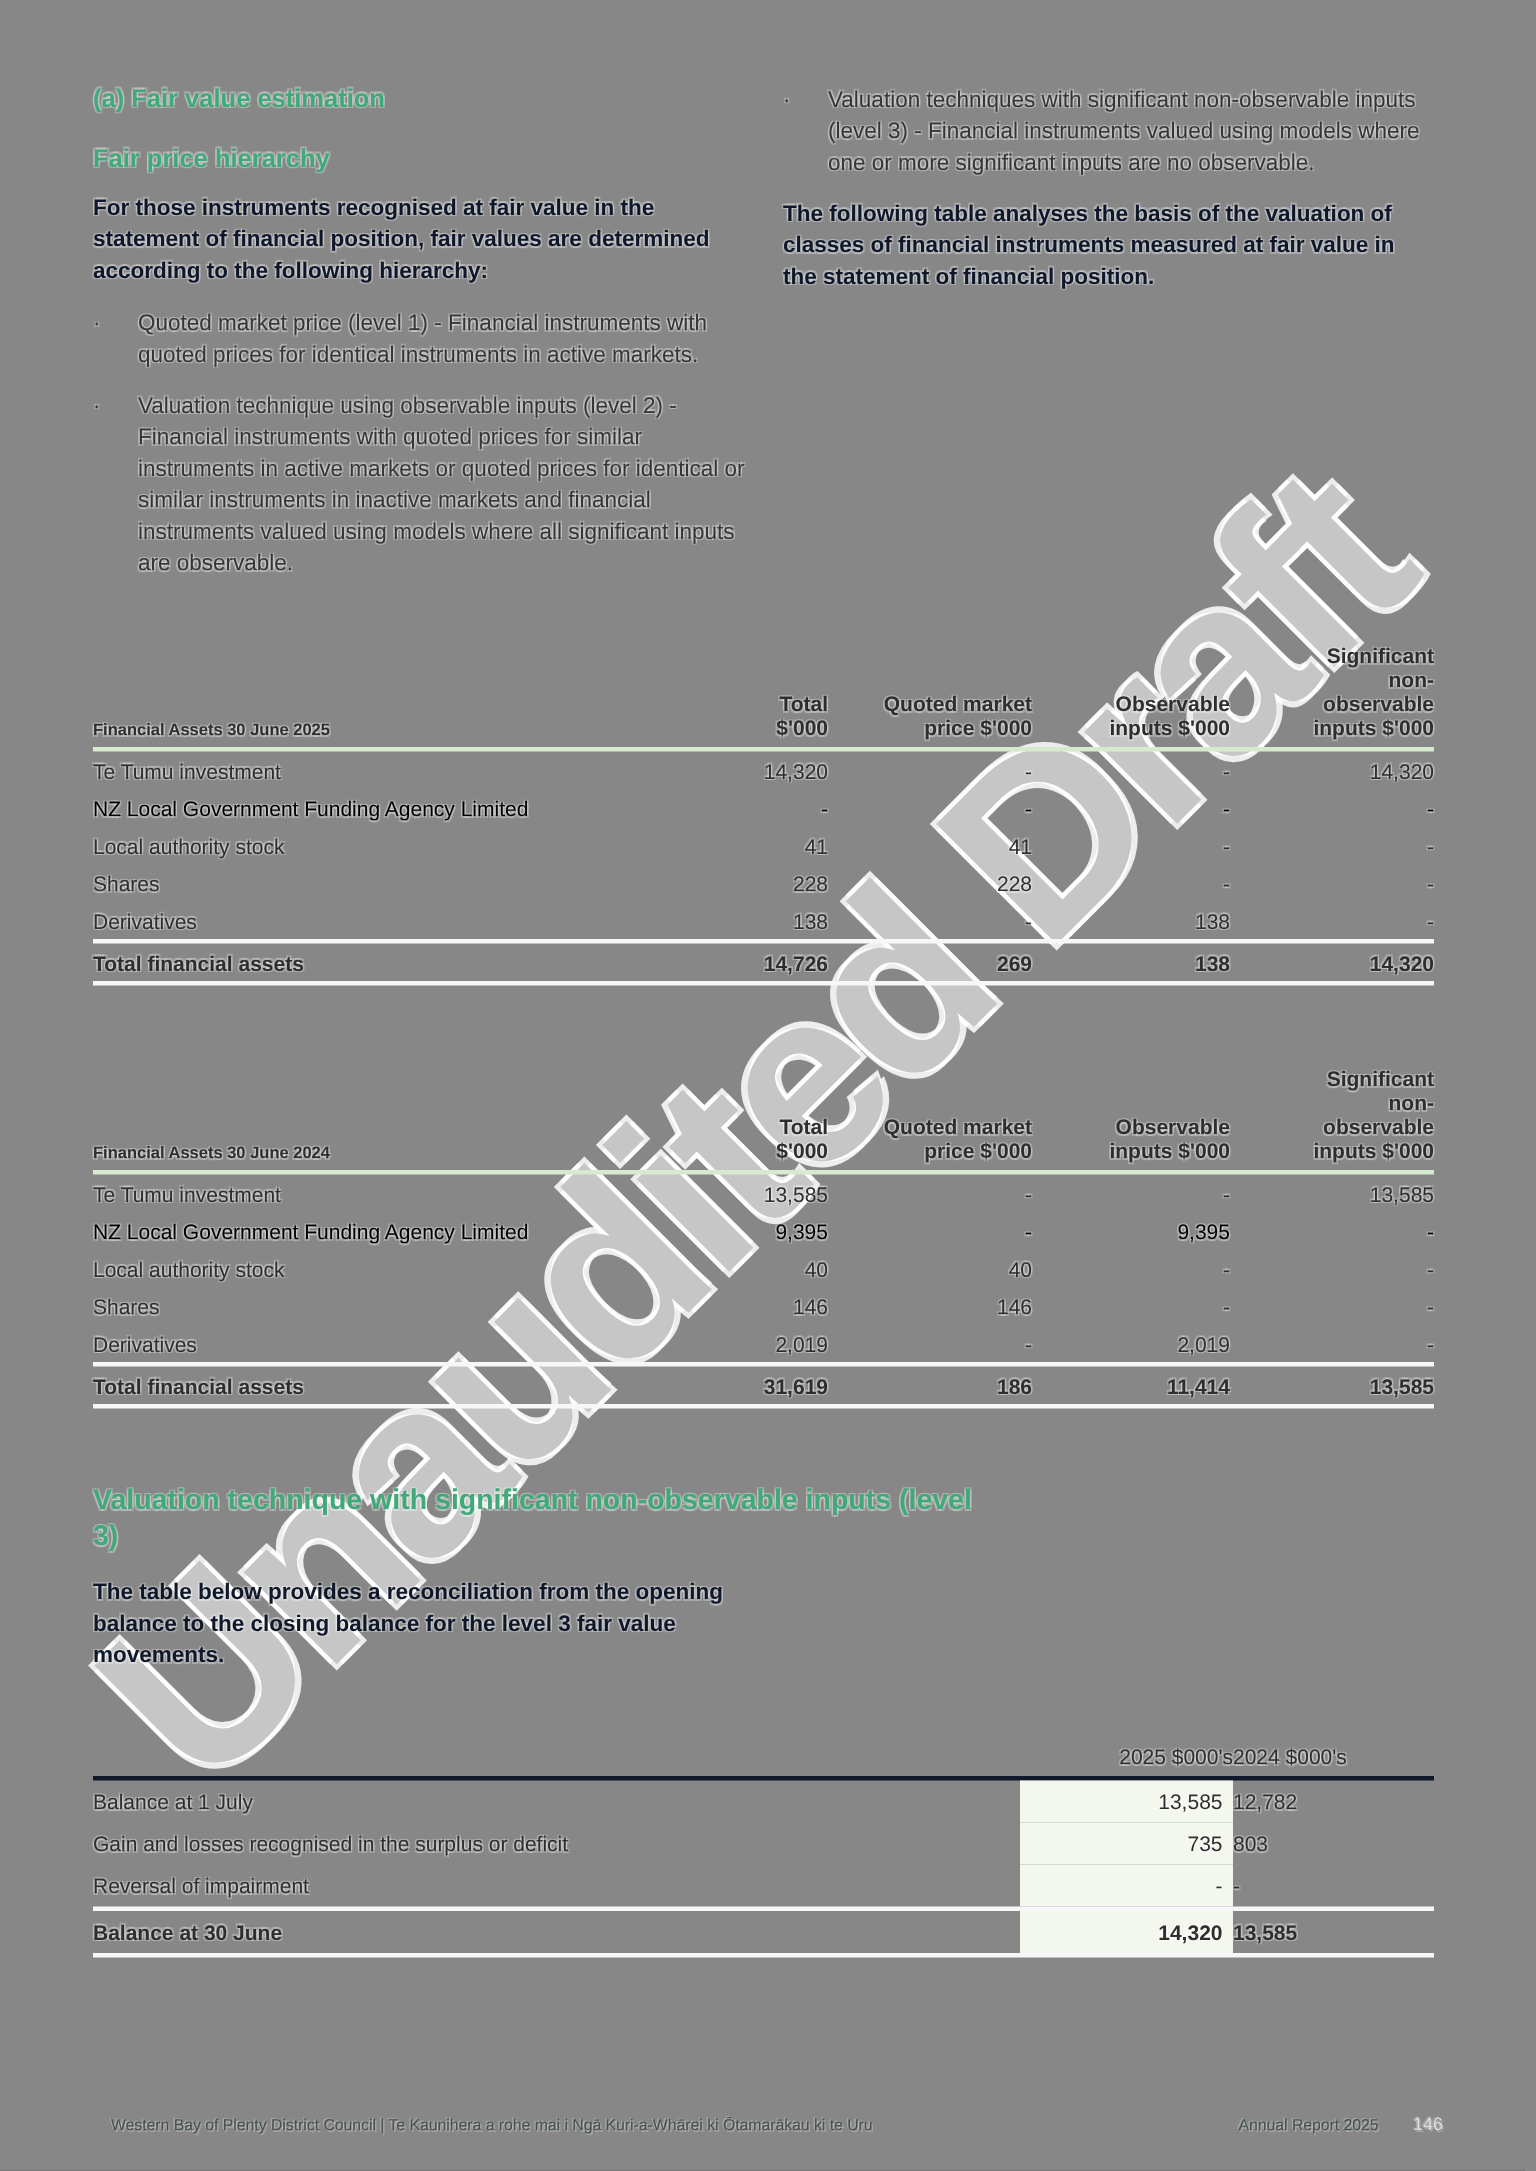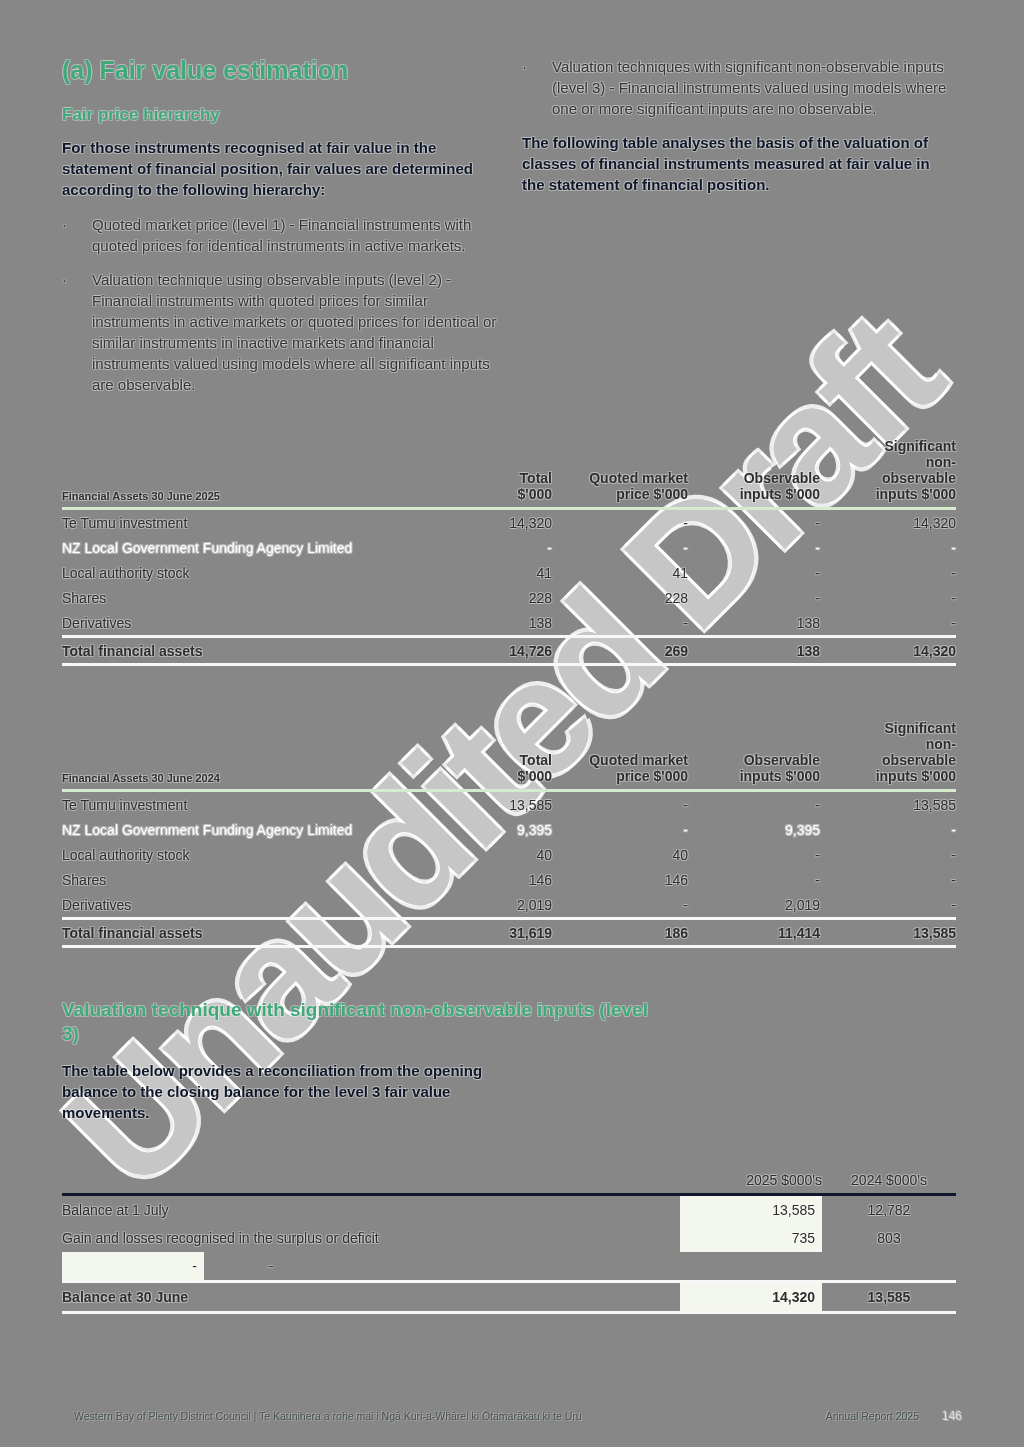--- a/index.html
+++ b/index.html
@@ -21,21 +21,21 @@
                 -3px 3px 0 rgba(255,255,255,.85), 3px 3px 0 rgba(255,255,255,.85);
   }
   
   .content {
     position:relative; z-index:1;
     padding:56px 68px 0 62px;
     text-shadow:-1px -1px 0 rgba(255,255,255,.28), 1px -1px 0 rgba(255,255,255,.28),
                 -1px 1px 0 rgba(255,255,255,.28), 1px 1px 0 rgba(255,255,255,.28);
   }
   .green { color:#3fa97a; }
-  .h1 { font-size:25px; font-weight:700; margin:0 0 20px 0; }
+  .h1 { font-size:17px; font-weight:700; margin:0 0 20px 0; }
   .h2 { font-size:17px; font-weight:700; margin:0 0 12px 0; }
   .cols { display:flex; gap:22px; }
   .colL { width:438px; }
   .colR { width:434px; }
   p.body { font-size:15px; line-height:1.4; margin:0 0 14px 0; color:#0f172a;font-weight:bold; }
   .bullet { display:flex; font-size:15px; line-height:1.4; margin:0 0 13px 0; color:#353535; }
   .bullet .dot { width:30px; flex:none; }
   .bullet .txt { flex:1; }
 
   
@@ -45,34 +45,34 @@
   .fth .lbl { flex:1; font-weight:700; font-size:11px; }
   .fth .col { font-weight:700; white-space:pre-line; }
   .col { text-align:right; }
   .c1 { width:96px; }
   .c2 { width:136px; }
   .c3 { width:132px; }
   .c4 { width:136px; }
   .ftr { display:flex; padding:5px 0 4px 0; }
   .ftr .lbl { flex:1; }
   .totalrow { font-weight:700; border-top:3px solid #f7f7f7; border-bottom:3px solid #f7f7f7; }
-  .red { color:#ffffff;justify-content:space-between; }
+  .red { color:#000000;justify-content:space-between; }
 
   
   .lvl3h { font-size:19px; font-weight:700; margin:50px 0 14px 0; max-width:600px; line-height:1.25; }
   .lvl3p { max-width:472px; }
 
   
   .bt { margin-top:44px; font-size:14px; color:#2e2e2e; }
   .btr { display:flex; }
   .btr .lbl { flex:1; padding:6px 0; }
   .bth { border-bottom:3px solid #0f172a; font-weight:400; }
   .bth .cell { padding:5px 0; }
   .c25 { width:135px; text-align:right; padding:6px 7px 6px 0; }
-  .c24 { width:134px; text-align:center; padding:6px 0; }
+  .c24 { width:134px; text-align:left; padding:6px 0; }
   .hl { background:#f3f7ee; }
   .btotal { font-weight:700; border-top:3px solid #f7f7f7; border-bottom:3px solid #f7f7f7; }
 
   
   .footer {
     position:absolute; left:74px; right:62px; bottom:24px;
     display:flex; justify-content:space-between; align-items:baseline;
     font-size:10.5px; color:#46524d; z-index:1;
     text-shadow:-1px -1px 0 rgba(255,255,255,.25), 1px 1px 0 rgba(255,255,255,.25);
   }
@@ -239,20 +239,21 @@
         <div class="lbl">Balance at 1 July</div>
         <div class="c25 hl">13,585</div>
         <div class="c24">12,782</div>
       </div>
       <div class="btr">
         <div class="lbl">Gain and losses recognised in the surplus or deficit</div>
         <div class="c25 hl">735</div>
         <div class="c24">803</div>
       </div>
       <div class="btr">
+        <div class="lbl">Reversal of impairment</div>
         <div class="c25 hl">-</div>
         <div class="c24">-</div>
       </div>
       <div class="btr btotal">
         <div class="lbl">Balance at 30 June</div>
         <div class="c25 hl">14,320</div>
         <div class="c24">13,585</div>
       </div>
     </div>
 

